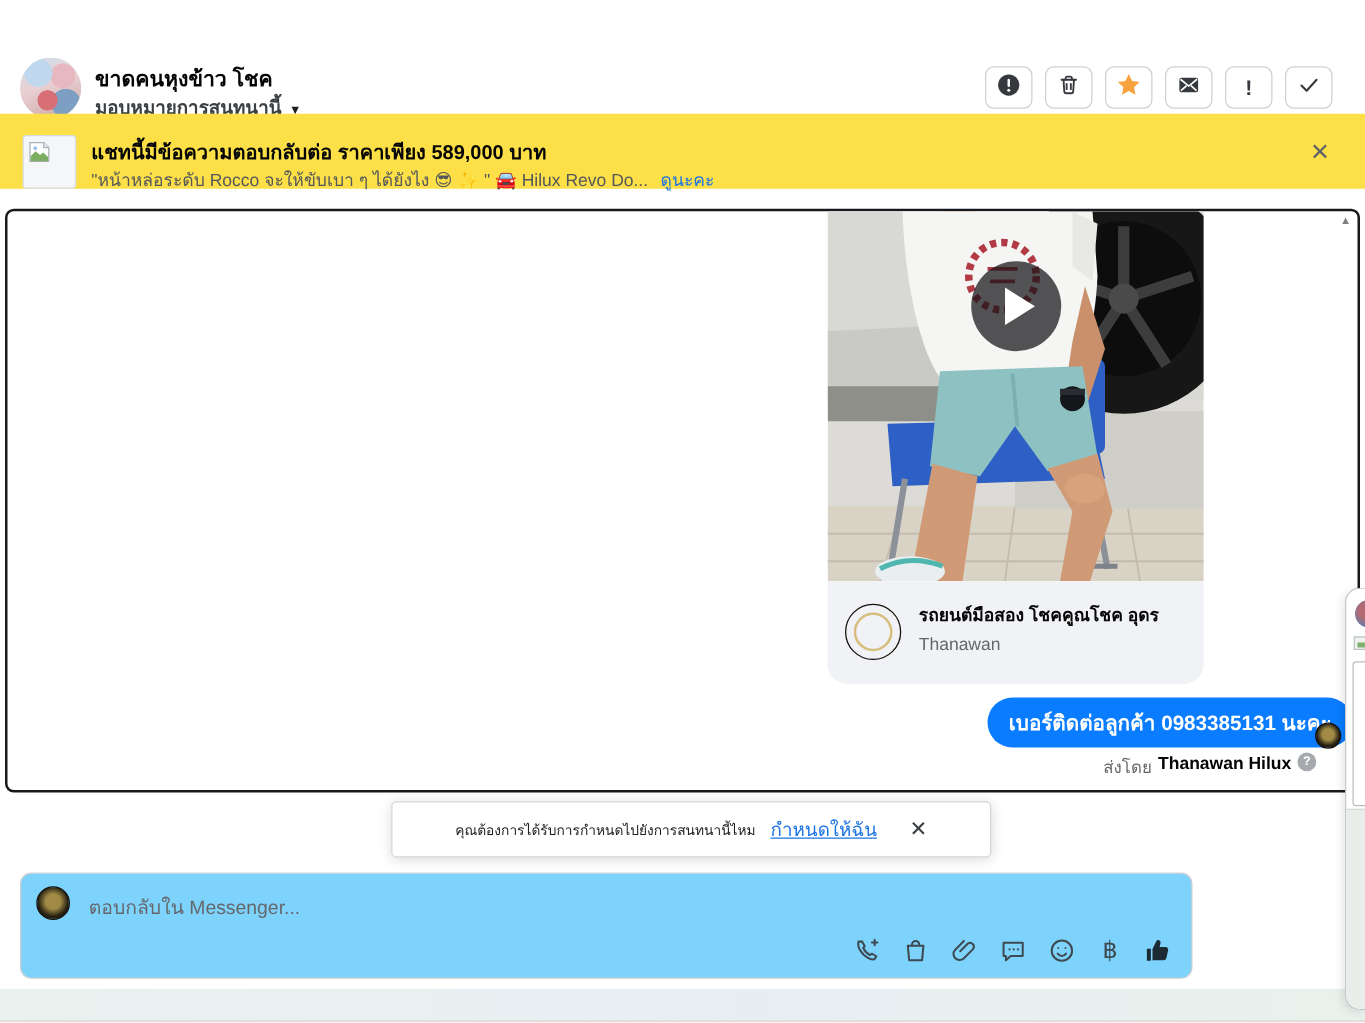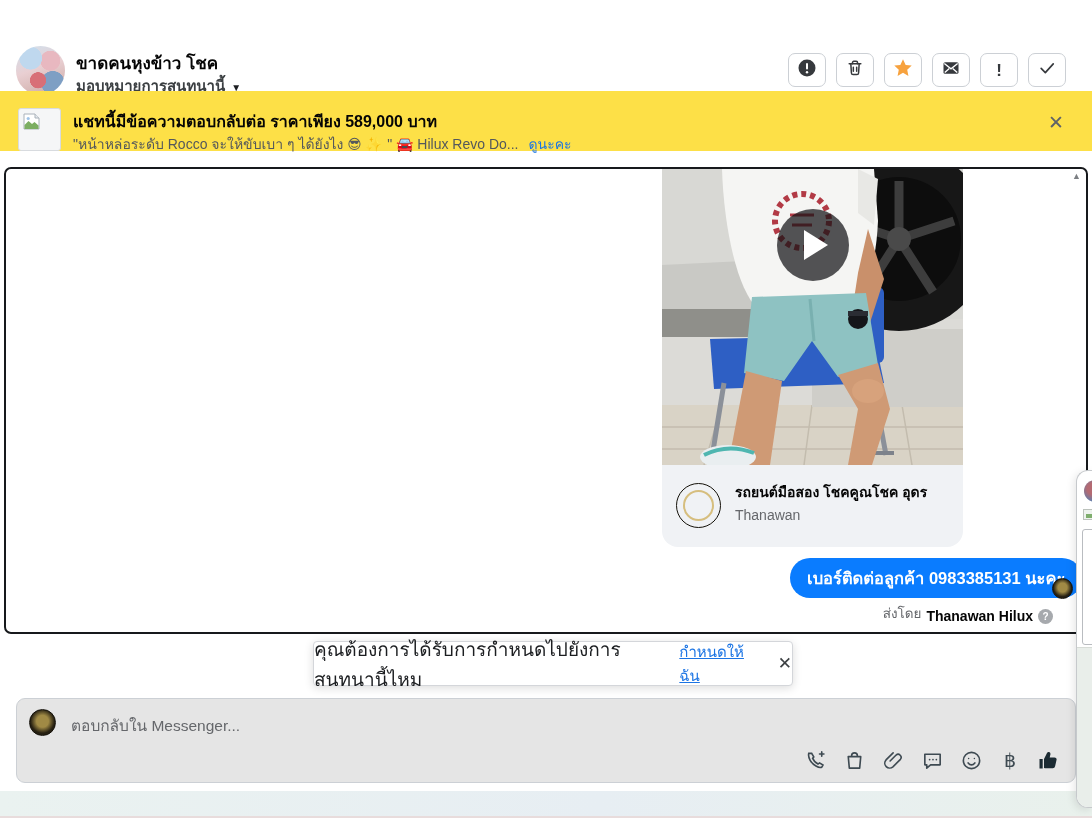--- a/index.html
+++ b/index.html
@@ -57,35 +57,35 @@
                radial-gradient(circle at 50% 45%,#a08a45 0 30%,#262012 62%); border:1px solid #141109; }
   .gold-ring { position:absolute; left:6px; top:6px; right:6px; bottom:6px; border-radius:50%; border:2px solid rgba(205,172,86,0.75); }
   .page-card-title { position:absolute; left:73px; top:16px; font-size:14px; font-weight:bold; color:#050505; }
   .page-card-src { position:absolute; left:73px; top:42px; font-size:14px; color:#65676b; }
 
   .msg-bubble { position:absolute; left:784px; top:389px; height:40px; padding:0 17px; background:#0a7cff;
     border-radius:20px; display:flex; align-items:center; }
   .msg-bubble span { color:#fff; font-size:16.5px; font-weight:bold; white-space:nowrap; }
   .seen-avatar { position:absolute; left:1046px; top:409px; width:21px; height:21px; border-radius:50%;
     background:radial-gradient(circle at 50% 45%,#a08a45 0 32%,#262012 64%); border:1px solid #141109; }
-  .sent-by { position:absolute; right:33px; top:433px; font-size:13.5px; color:#65676b; display:flex; align-items:flex-end; gap:5px; }
+  .sent-by { position:absolute; right:33px; top:433px; font-size:13.5px; color:#65676b; display:flex; align-items:flex-start; gap:5px; }
   .sent-by b { color:#050505; font-size:14px; }
   .help-badge { width:15px; height:15px; border-radius:50%; background:#a6a9ad; color:#fff; font-size:10px; font-weight:bold;
     display:flex; align-items:center; justify-content:center; cursor:pointer; }
 
   
   .assign-prompt { position:absolute; left:313px; top:641px; width:480px; height:45px; background:#fff;
     border:1px solid #d4d6da; border-radius:4px; box-shadow:0 2px 10px rgba(0,0,0,0.14);
     display:flex; align-items:center; justify-content:center; gap:12px; z-index:6; }
-  .assign-prompt .q { font-size:19px; color:#1c1e21; }
+  .assign-prompt .q { font-size:11px; color:#1c1e21; }
   .assign-prompt .act { font-size:15px; font-weight:normal; color:#1b74e4; text-decoration:underline; cursor:pointer; }
   .assign-prompt .x { font-size:17px; color:#3c4043; margin-left:14px; cursor:pointer; }
 
   
-  .composer { position:absolute; left:16px; top:698px; width:1060px; height:85px; background:#e5e5e5;
+  .composer { position:absolute; left:16px; top:698px; width:938px; height:85px; background:#7dd3fc;
     border:1px solid #ccd0d5; border-radius:9px; z-index:2; }
   .composer-avatar { position:absolute; left:12px; top:10px; width:27px; height:27px; border-radius:50%;
     background:radial-gradient(circle at 50% 45%,#a08a45 0 32%,#262012 64%); border:1px solid #141109; }
   .composer-ph { position:absolute; left:54px; top:14px; font-size:15.5px; color:#65676b; cursor:text; }
   .composer-icons { position:absolute; right:14px; bottom:10px; display:flex; align-items:center; gap:15px; }
   .cicon { width:24px; height:24px; display:flex; align-items:center; justify-content:center; cursor:pointer; }
   .baht { font-size:19px; color:#3e4a52; font-weight:normal; }
 
   
   .sliver { position:absolute; left:1076px; top:470px; width:16px; height:338px; background:#fff;

